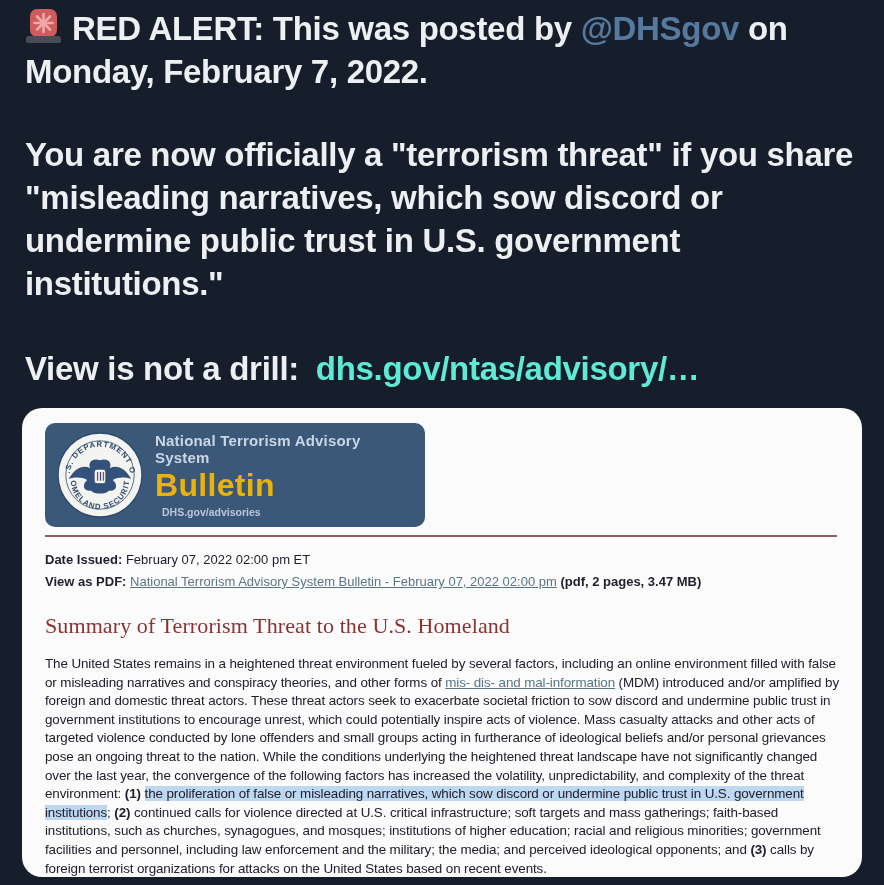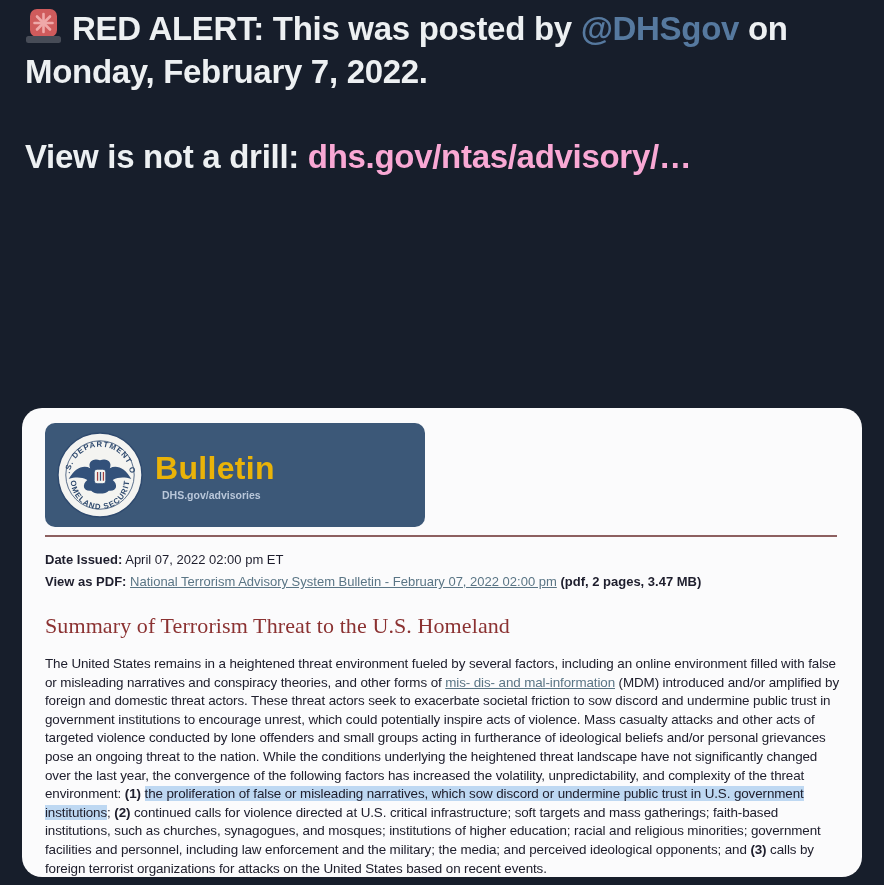--- a/index.html
+++ b/index.html
@@ -25,21 +25,21 @@
   .tweet .p1{margin-top:6px;}
   .tweet .p2{margin-top:40px;}
   .tweet .p3{margin-top:42px;}
   .siren{
     display:inline-block;
     width:37px;height:40px;
     vertical-align:-6px;
     margin-right:10px;
   }
   .seg-mention{color:#56799f;}
-  .seg-url{color:#f9a8d4;}
+  .seg-url{color:#5eead4;margin-left:8px;}
   
   .card{
     position:absolute;left:22px;top:408px;
     width:840px;height:469px;
     background:#fbfbfc;
     border-radius:20px;
     overflow:hidden;
   }
   .card-inner{padding:15px 23px 0 23px;}
   .ntas-header{
@@ -99,20 +99,21 @@
           <g stroke="#efa9a9" stroke-width="2.6" stroke-linecap="round">
             <line x1="18.5" y1="8" x2="18.5" y2="26"></line>
             <line x1="9.5" y1="17" x2="27.5" y2="17"></line>
             <line x1="12" y1="10.5" x2="25" y2="23.5"></line>
             <line x1="25" y1="10.5" x2="12" y2="23.5"></line>
           </g>
           <rect x="1" y="30" width="35" height="7" rx="2.5" fill="#474c57"></rect>
         </svg>
       </span><span><span>RED ALERT: This was posted by </span><span class="seg-mention">@DHSgov</span><span> on Monday, February 7, 2022.</span></span>
     </p>
+    <p class="p2">You are now officially a "terrorism threat" if you share "misleading narratives, which sow discord or undermine public trust in U.S. government institutions."</p>
     <p class="p3"><span>View is not a drill: </span><span class="seg-url">dhs.gov/ntas/advisory/…</span></p>
   </div>
 
   <div class="card">
     <div class="card-inner">
 
       <div class="ntas-header">
         <svg class="seal" viewBox="0 0 88 88">
           <circle cx="44" cy="44" r="43" fill="#f4f4f1" stroke="#2f4a6e" stroke-width="1.5"></circle>
           <circle cx="44" cy="44" r="35" fill="none" stroke="#2f4a6e" stroke-width="0.8"></circle>
@@ -128,29 +129,30 @@
           </text>
           <g>
             <path d="M12 48 C18 37 27 33 34 37 C31 31 37 26 44 29 C51 26 57 31 54 37 C61 33 70 37 76 48 C69 46 63 46 57 49 C63 54 61 61 53 60 C50 64 38 64 35 60 C27 61 25 54 31 49 C25 46 19 46 12 48 Z" fill="#33517a"></path>
             <rect x="38" y="38" width="12" height="15" rx="3" fill="#f4f4f1" stroke="#33517a" stroke-width="1"></rect>
             <line x1="41.5" y1="41" x2="41.5" y2="50" stroke="#a04040" stroke-width="1.3"></line>
             <line x1="44.5" y1="41" x2="44.5" y2="50" stroke="#33517a" stroke-width="1.3"></line>
             <line x1="47.5" y1="41" x2="47.5" y2="50" stroke="#a04040" stroke-width="1.3"></line>
           </g>
         </svg>
         <div class="ntas-titles">
+          <div class="ntas-system">National Terrorism Advisory System</div>
           <div class="ntas-type">Bulletin</div>
           <div class="ntas-site">DHS.gov/advisories</div>
         </div>
       </div>
 
       <hr class="header-rule">
 
       <div class="meta">
-        <div><b>Date Issued:</b><span> April 07, 2022 02:00 pm ET</span></div>
+        <div><b>Date Issued:</b><span> February 07, 2022 02:00 pm ET</span></div>
         <div><b>View as PDF:</b> <span class="seg-doc-link">National Terrorism Advisory System Bulletin - February 07, 2022 02:00 pm</span><b> (pdf, 2 pages, 3.47 MB)</b></div>
       </div>
 
       <h2 class="doc-heading">Summary of Terrorism Threat to the U.S. Homeland</h2>
 
       <p class="doc-body"><span>The United States remains in a heightened threat environment fueled by several factors, including an online environment filled with false or misleading narratives and conspiracy theories, and other forms of </span><span class="seg-doc-link">mis- dis- and mal-information</span><span> (MDM) introduced and/or amplified by foreign and domestic threat actors. These threat actors seek to exacerbate societal friction to sow discord and undermine public trust in government institutions to encourage unrest, which could potentially inspire acts of violence. Mass casualty attacks and other acts of targeted violence conducted by lone offenders and small groups acting in furtherance of ideological beliefs and/or personal grievances pose an ongoing threat to the nation. While the conditions underlying the heightened threat landscape have not significantly changed over the last year, the convergence of the following factors has increased the volatility, unpredictability, and complexity of the threat environment: </span><span class="seg-bold">(1)</span><span> </span><span class="seg-highlight">the proliferation of false or misleading narratives, which sow discord or undermine public trust in U.S. government institutions</span><span>; </span><span class="seg-bold">(2)</span><span> continued calls for violence directed at U.S. critical infrastructure; soft targets and mass gatherings; faith-based institutions, such as churches, synagogues, and mosques; institutions of higher education; racial and religious minorities; government facilities and personnel, including law enforcement and the military; the media; and perceived ideological opponents; and </span><span class="seg-bold">(3)</span><span> calls by foreign terrorist organizations for attacks on the United States based on recent events.</span></p>
 
     </div>
   </div>
 

